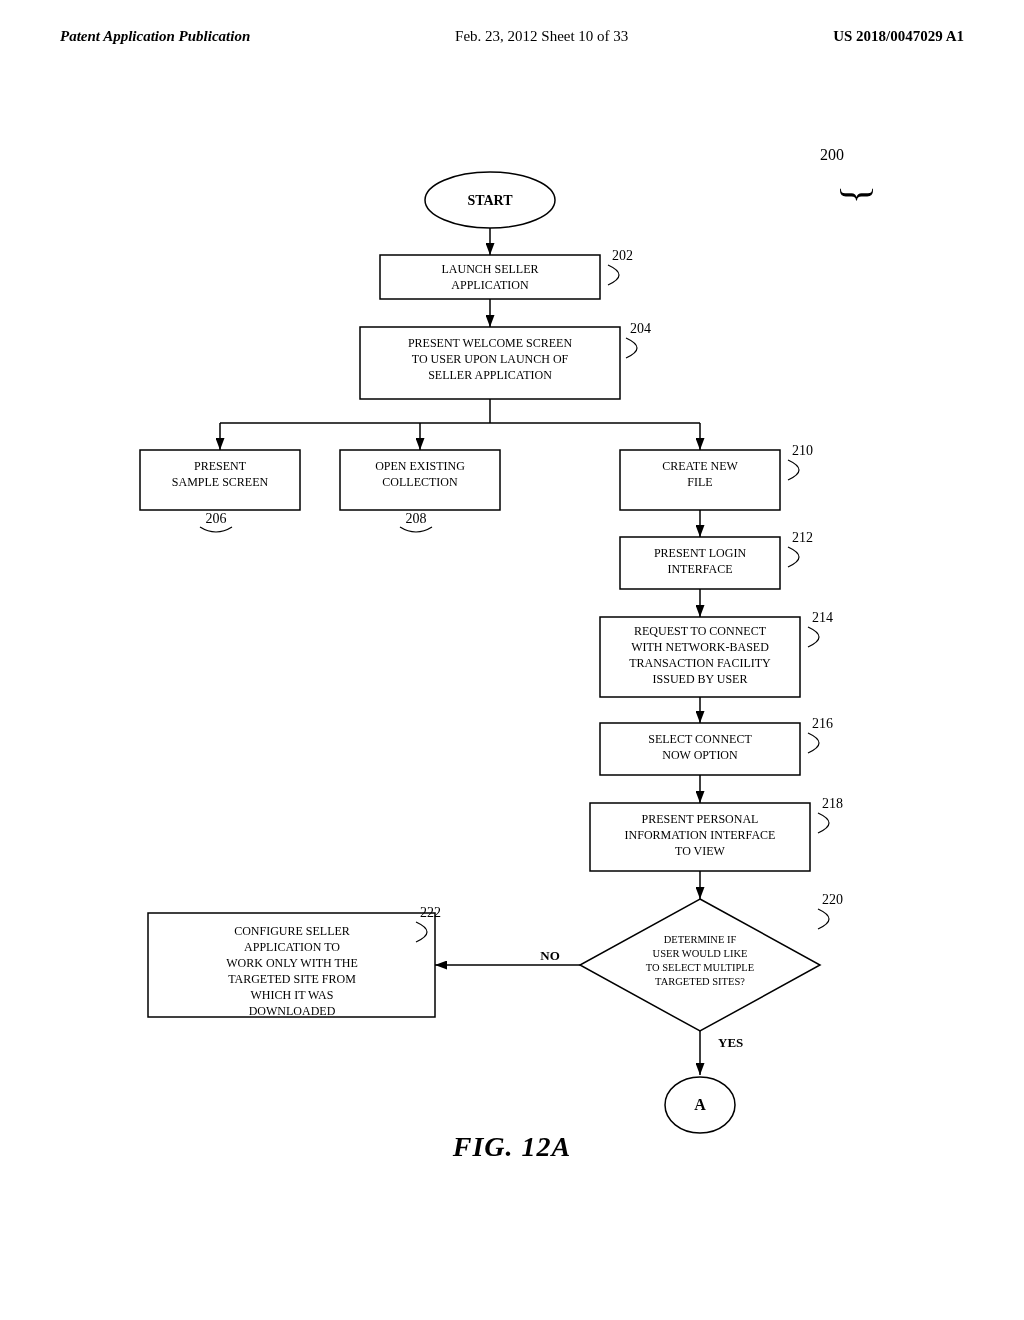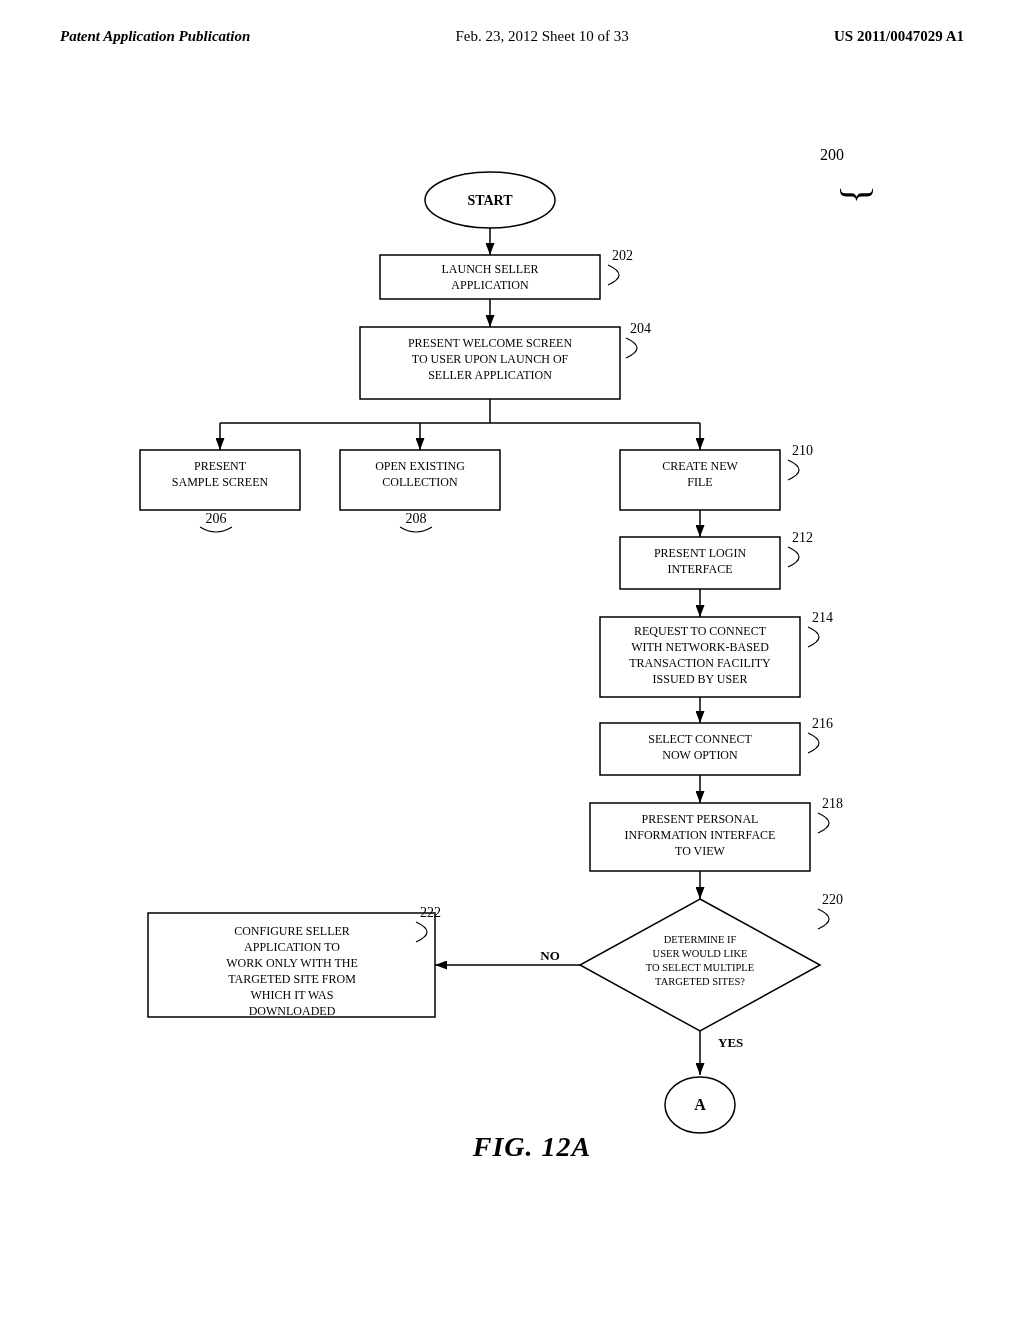--- a/index.html
+++ b/index.html
@@ -53,30 +53,29 @@
 
     .fig-label {
       position: absolute;
       bottom: 52px;
       left: 50%;
       transform: translateX(-50%);
       font-size: 28px;
       font-weight: bold;
       font-style: italic;
       letter-spacing: 1px;
-      margin-left: 20px;
     }
   </style>
 </head>
 <body>
 
 <div class="page-header">
   <span class="header-left">Patent Application Publication</span>
   <span class="header-center">Feb. 23, 2012   Sheet 10 of 33</span>
-  <span class="header-right">US 2011/0047029 A1</span>
+  <span class="header-right">US 2018/0047029 A1</span>
 </div>
 
 <div class="diagram-area">
   <svg class="flowchart" viewBox="0 0 1024 1160" xmlns="http://www.w3.org/2000/svg">
     <defs>
       <marker id="arrowhead" markerWidth="8" markerHeight="6" refX="8" refY="3" orient="auto">
         <polygon points="0 0, 8 3, 0 6" fill="#000"></polygon>
       </marker>
     </defs>
 

